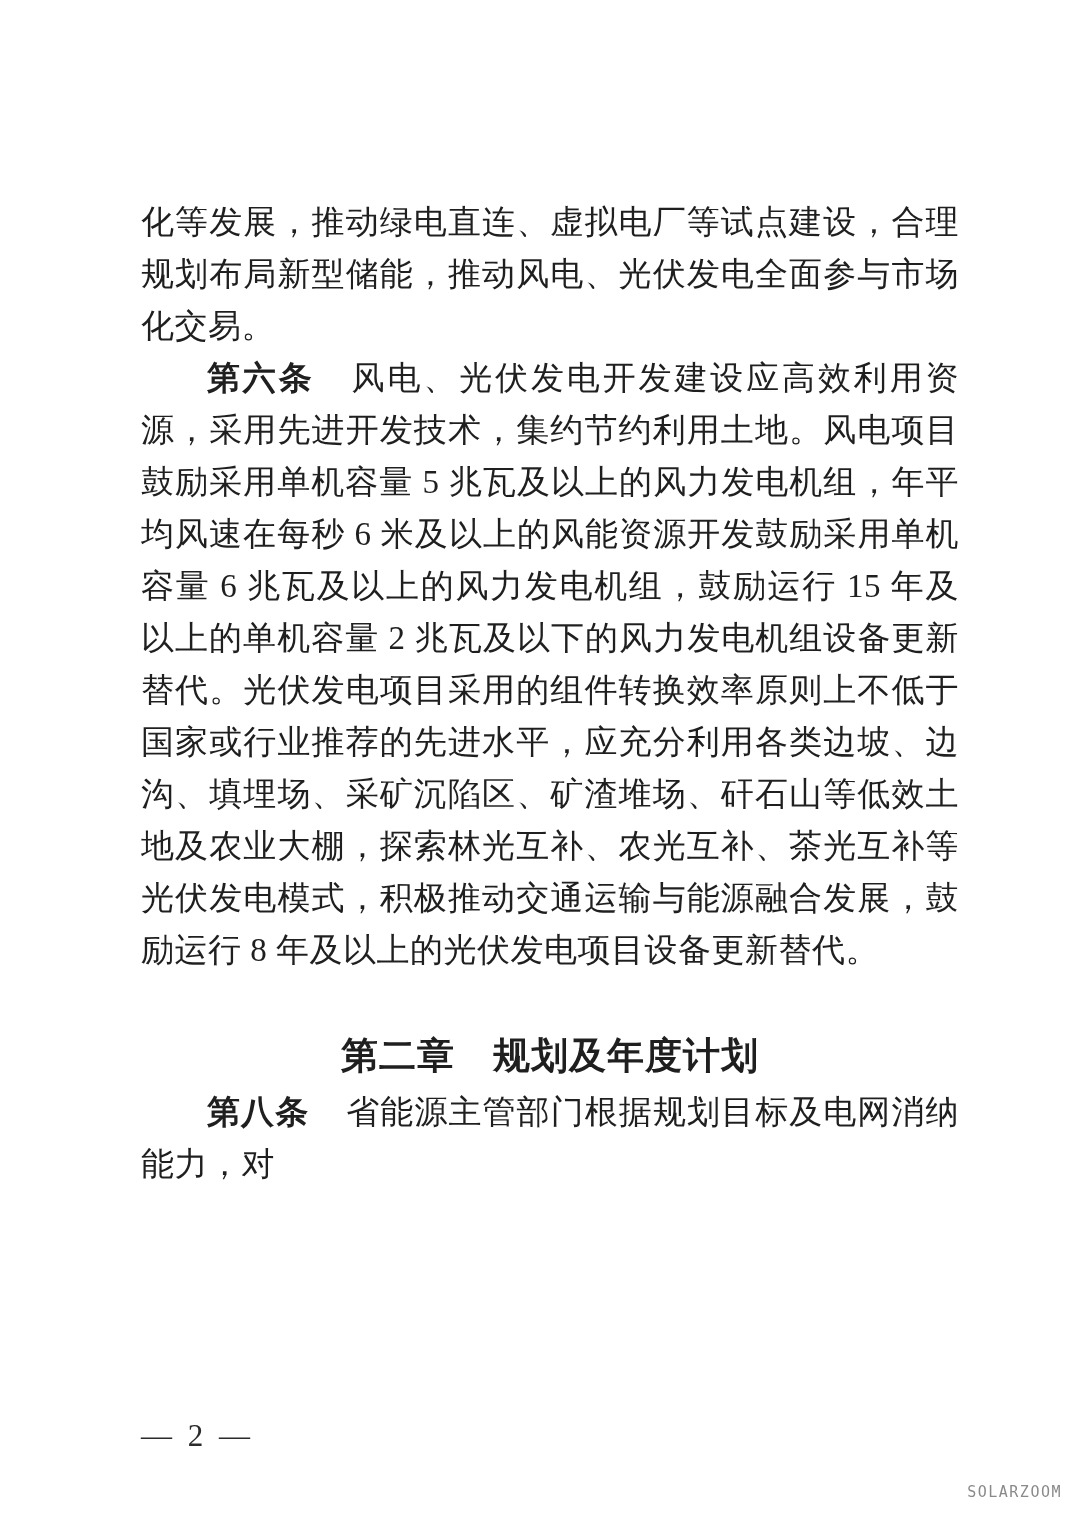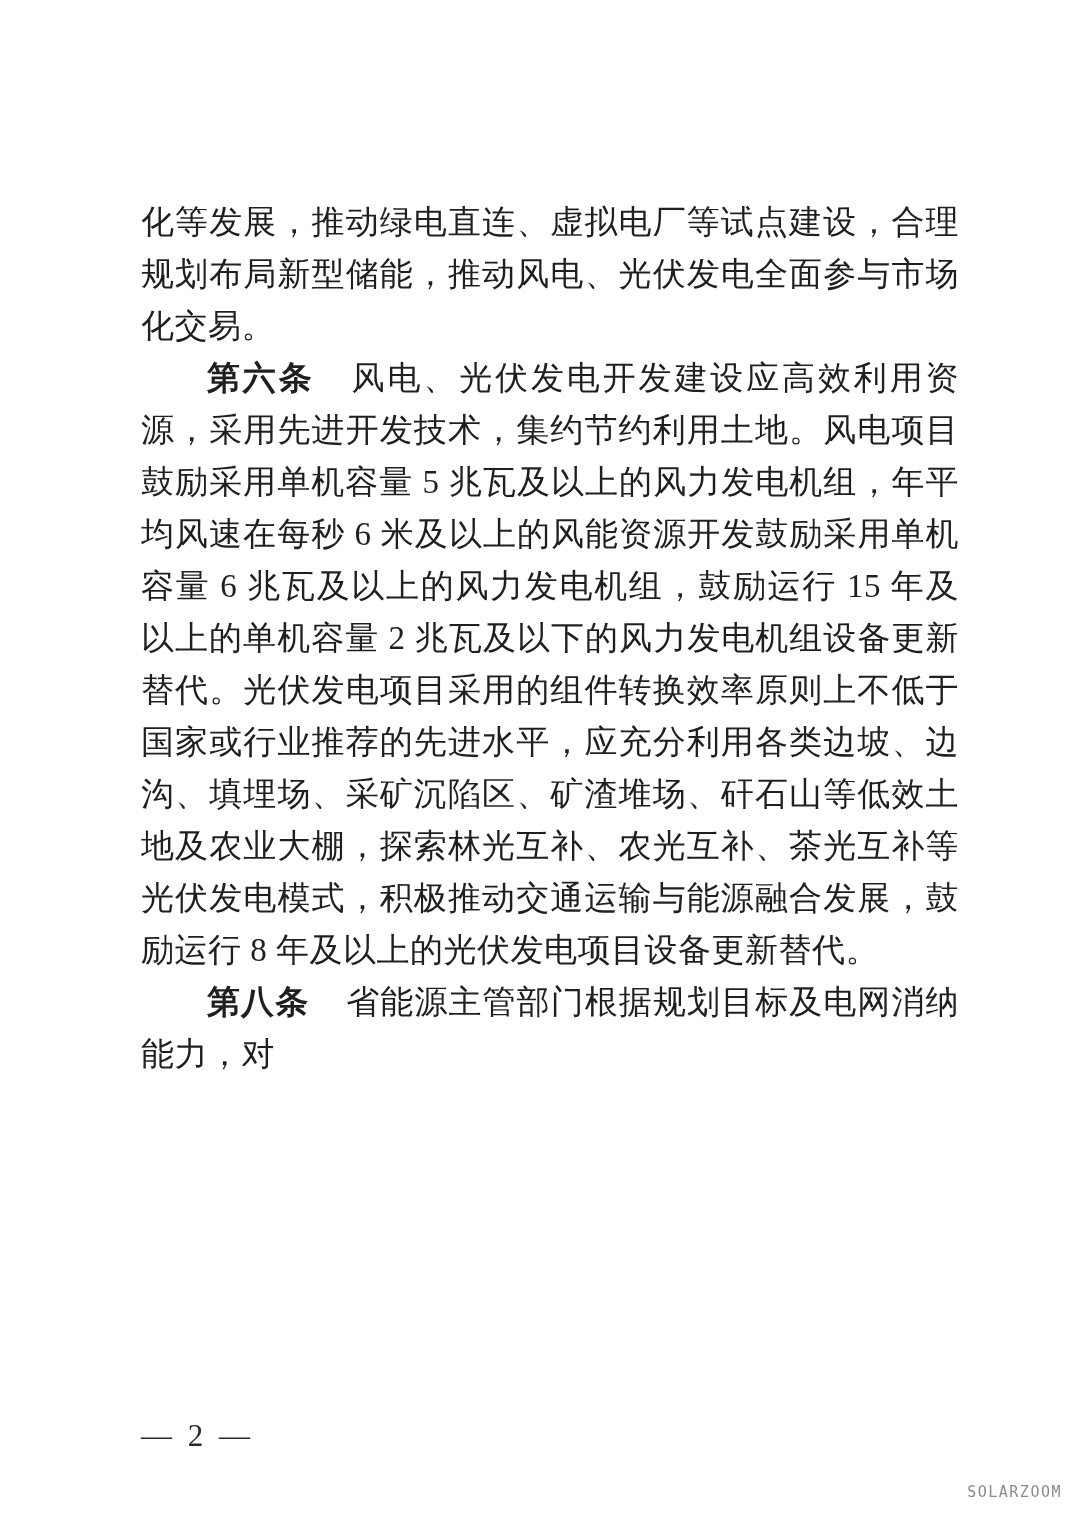--- a/index.html
+++ b/index.html
@@ -78,20 +78,21 @@
 <body>
 
 <div class="page">
 
   <div class="content">
 
     <p class="para">化等发展，推动绿电直连、虚拟电厂等试点建设，合理规划布局新型储能，推动风电、光伏发电全面参与市场化交易。</p>
 
     <p class="para indent"><span class="article-label">第六条</span><span>风电、光伏发电开发建设应高效利用资源，采用先进开发技术，集约节约利用土地。风电项目鼓励采用单机容量 5 兆瓦及以上的风力发电机组，年平均风速在每秒 6 米及以上的风能资源开发鼓励采用单机容量 6 兆瓦及以上的风力发电机组，鼓励运行 15 年及以上的单机容量 2 兆瓦及以下的风力发电机组设备更新替代。光伏发电项目采用的组件转换效率原则上不低于国家或行业推荐的先进水平，应充分利用各类边坡、边沟、填埋场、采矿沉陷区、矿渣堆场、矸石山等低效土地及农业大棚，探索林光互补、农光互补、茶光互补等光伏发电模式，积极推动交通运输与能源融合发展，鼓励运行 8 年及以上的光伏发电项目设备更新替代。</span></p>
 
+    <h2 class="chapter-heading">第二章　规划及年度计划</h2>
 
 
     <p class="para indent"><span class="article-label">第八条</span><span>省能源主管部门根据规划目标及电网消纳能力，对</span></p>
 
   </div>
 
   <div class="footer-page-number">— 2 —</div>
 
   <div class="watermark">SOLARZOOM</div>
 

